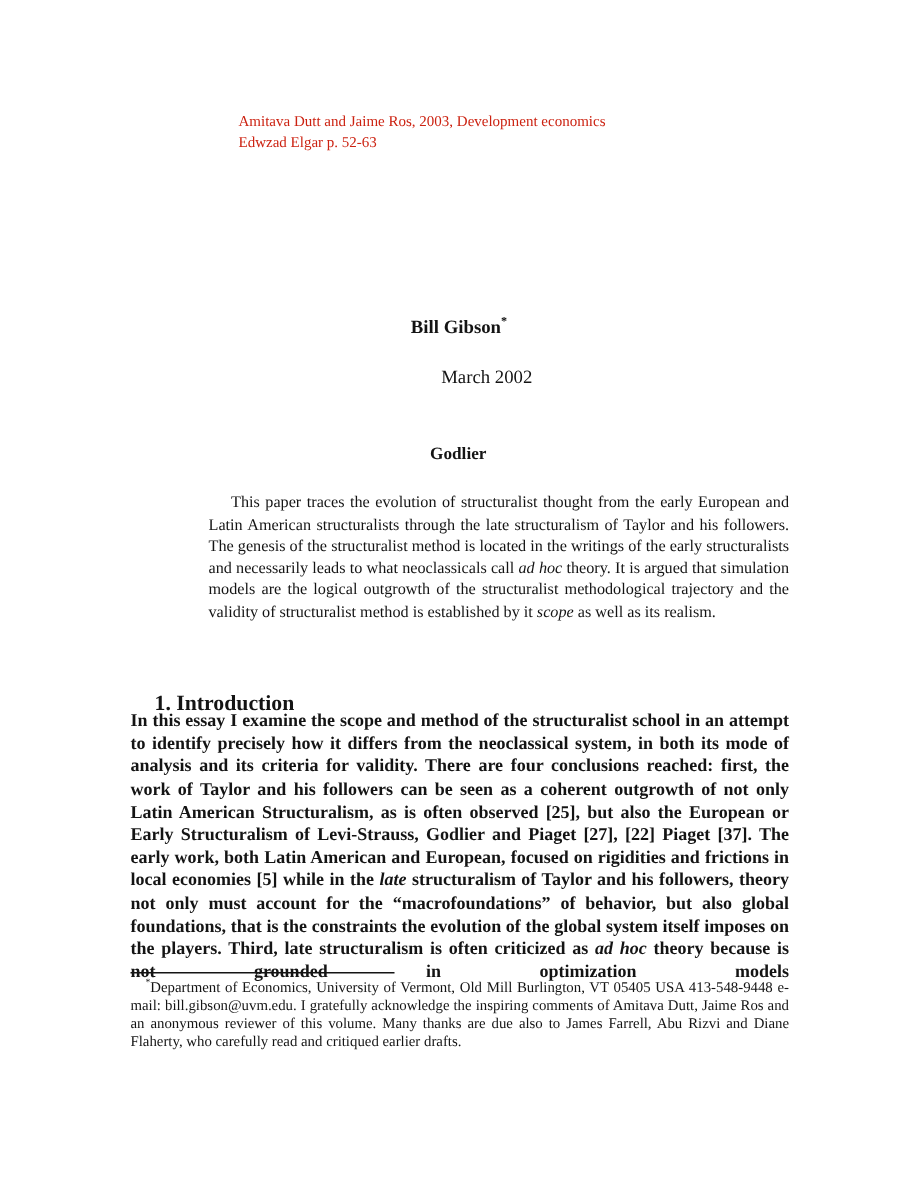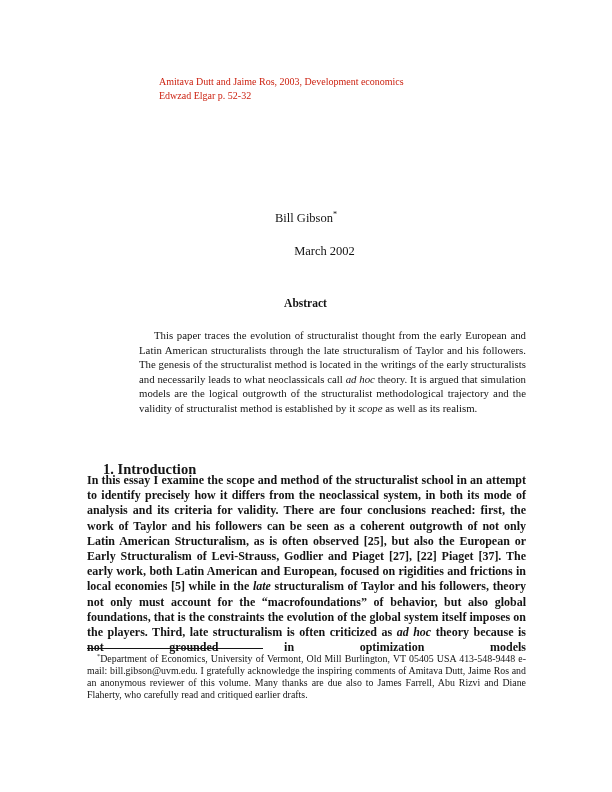--- a/index.html
+++ b/index.html
@@ -38,20 +38,21 @@
     font-weight: normal;
     letter-spacing: 0.2px;
   }
   .author {
     position: absolute;
     left: 0;
     right: 0;
     top: 211px;
     text-align: center;
     font-size: 12.5px;
+    font-weight: bold;
   }
   .pubdate {
     position: absolute;
     left: 0;
     right: 0;
     top: 244px;
     text-align: center;
     font-size: 12.5px;
     padding-left: 37px;
   }
@@ -117,29 +118,29 @@
   }
   .it { font-style: italic; }
 </style>
 </head>
 <body>
 
 <div class="page">
 
   <div class="header-note">
     <div>Amitava Dutt and Jaime Ros, 2003, Development economics</div>
-    <div>Edwzad Elgar p. 52-32</div>
+    <div>Edwzad Elgar p. 52-63</div>
   </div>
 
 
   <div class="author"><span>Bill Gibson</span><sup>*</sup></div>
 
   <div class="pubdate">March 2002</div>
 
-  <div class="abstract-heading">Abstract</div>
+  <div class="abstract-heading">Godlier</div>
 
   <div class="abstract-body"><span>This paper traces the evolution of structuralist thought from the early European and Latin American structuralists through the late structuralism of Taylor and his followers. The genesis of the structuralist method is located in the writings of the early structuralists and necessarily leads to what neoclassicals call </span><span class="it">ad hoc</span><span> theory. It is argued that simulation models are the logical outgrowth of the structuralist methodological trajectory and the validity of structuralist method is established by it </span><span class="it">scope</span><span> as well as its realism.</span></div>
 
   <h2 class="section-heading">1. Introduction</h2>
 
   <div class="body-par"><span>In this essay I examine the scope and method of the structuralist school in an attempt to identify precisely how it differs from the neoclassical system, in both its mode of analysis and its criteria for validity. There are four conclusions reached: first, the work of Taylor and his followers can be seen as a coherent outgrowth of not only Latin American Structuralism, as is often observed [25], but also the European or Early Structuralism of Levi-Strauss, Godlier and Piaget [27], [22] Piaget [37]. The early work, both Latin American and European, focused on rigidities and frictions in local economies [5] while in the </span><span class="it">late</span><span> structuralism of Taylor and his followers, theory not only must account for the “macrofoundations” of behavior, but also global foundations, that is the constraints the evolution of the global system itself imposes on the players. Third, late structuralism is often criticized as </span><span class="it">ad hoc</span><span> theory because is not grounded in optimization models</span></div>
 
   <div class="footnote-rule"></div>
 
   <div class="footnote"><sup>*</sup><span>Department of Economics, University of Vermont, Old Mill Burlington, VT 05405 USA 413-548-9448 e-mail: bill.gibson@uvm.edu. I gratefully acknowledge the inspiring comments of Amitava Dutt, Jaime Ros and an anonymous reviewer of this volume. Many thanks are due also to James Farrell, Abu Rizvi and Diane Flaherty, who carefully read and critiqued earlier drafts.</span></div>

